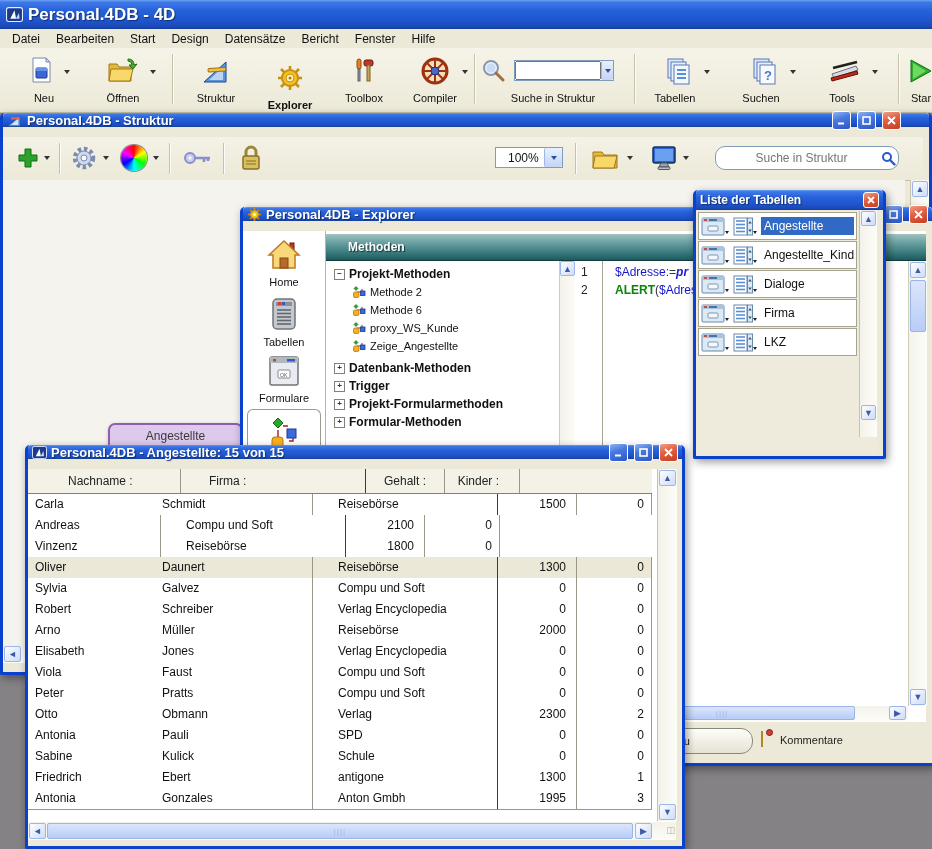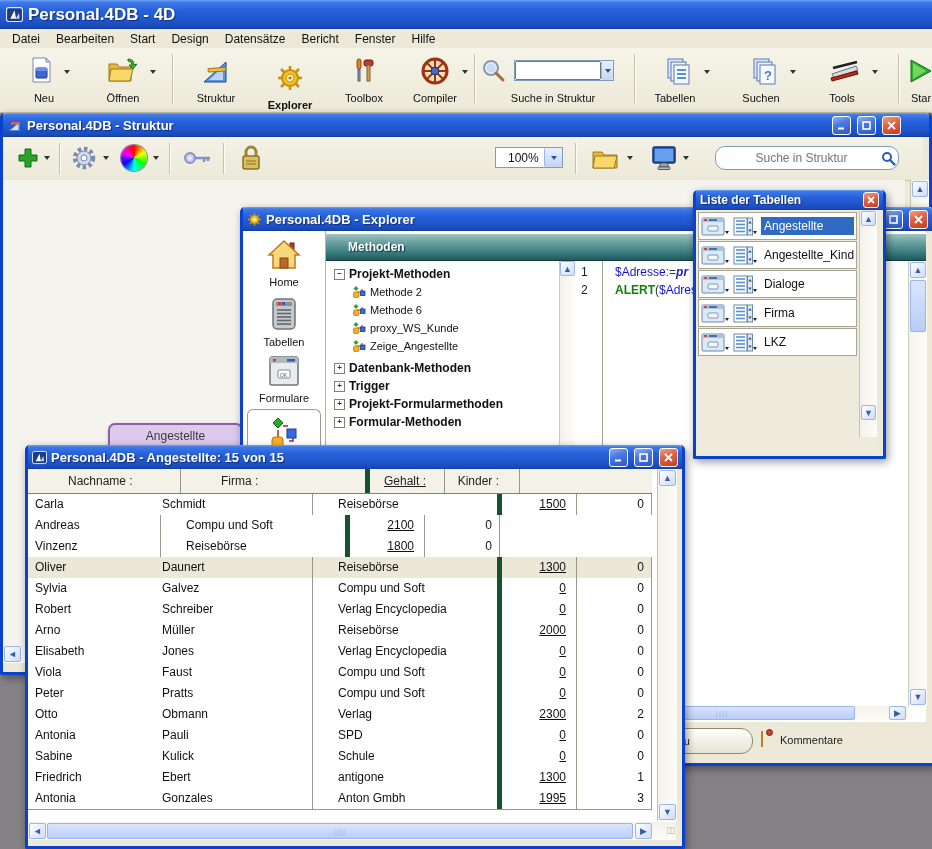--- a/index.html
+++ b/index.html
@@ -3,21 +3,21 @@
 <meta charset="utf-8">
 <style>
   html,body{margin:0;padding:0;}
   body{width:932px;height:849px;position:relative;overflow:hidden;background:#848284;
        font-family:"Liberation Sans","DejaVu Sans",sans-serif;font-size:12px;-webkit-font-smoothing:none;}
   .abs{position:absolute;}
   
   .win{position:absolute;border:3px solid #0a42cd;border-top:0;border-radius:5px 5px 2px 2px;
        box-shadow:2px 3px 8px rgba(0,0,0,.4);background:#ece9d8;}
   .tgrad{background:linear-gradient(180deg,#6ba1f3 0%,#3f79e8 8%,#2762da 35%,#1f55cd 70%,#1b49b8 92%,#123d96 100%);}
-  .tbar{height:24px;display:flex;align-items:center;gap:4px;padding:0 4px;color:#fff;
+  .tbar{height:14px;display:flex;align-items:center;gap:4px;padding:0 4px;color:#fff;
         font-weight:bold;font-size:13px;border-radius:4px 4px 0 0;white-space:nowrap;}
   .tbar .spacer{flex:1;}
   .wbtn{width:19px;height:19px;border-radius:3px;border:1px solid #fff;display:flex;align-items:center;justify-content:center;
         font-size:11px;font-weight:bold;color:#fff;box-sizing:border-box;
         background:linear-gradient(160deg,#8fb4f2 0%,#4a7ae0 40%,#2a58c8 100%);}
   .wbtn.close{background:linear-gradient(160deg,#f0a088 0%,#e06448 40%,#c83c1c 100%);}
   .wbtn svg{display:block;}
   
   .menu-bar{display:flex;align-items:center;height:19px;background:#ece9d8;border-bottom:1px solid #d8d4c0;padding-left:4px;}
   .menu-item{padding:2px 8px;color:#111;font-size:12px;}
@@ -33,25 +33,25 @@
   .grip{color:#9fb6e4;font-size:8px;letter-spacing:1px;}
   
   .rec-head,.rec-row{display:flex;}
   .rec-head{height:24px;line-height:24px;background:#f4f2e6;border-bottom:1px solid #808080;font-size:12px;color:#222;}
   .rec-row{height:21px;line-height:21px;font-size:12px;color:#111;}
   .rec-row.hl{background:#ebe8d7;}
   .cc{box-sizing:border-box;overflow:hidden;white-space:nowrap;}
   .c1{width:132px;padding-left:7px;}
   .c2{width:152px;padding-left:2px;}
   .c3{width:185px;padding-left:25px;border-left:1px solid #9a978a;}
-  .c4{width:79px;text-align:right;padding-right:10px;border-left:5px solid #14532d;text-decoration:underline;}
+  .c4{width:79px;text-align:right;padding-right:10px;border-left:1px solid #14532d;}
   .c5{width:76px;text-align:right;padding-right:7px;border-left:1px solid #9a978a;border-right:1px solid #9a978a;}
   .rec-head .c1{padding-left:7px;}
   .rec-head .c2{padding-left:40px;}
-  .rec-head .c3{padding-left:40px;}
+  .rec-head .c3{padding-left:28px;}
   .rec-head .c4{padding-right:18px;}
   .rec-head .c5{padding-right:20px;}
   
   .tree-row{height:18px;display:flex;align-items:center;gap:4px;font-size:11px;color:#111;white-space:nowrap;}
   .tree-row.group{font-weight:bold;font-size:12px;}
   .tree-row.sel .lbl{background:#e8e5d4;padding:0 3px;}
   .expander{width:9px;height:9px;border:1px solid #848078;background:#fff;display:flex;align-items:center;justify-content:center;
             font-size:8px;line-height:8px;color:#333;box-sizing:content-box;}
   
   .pal-row{height:26px;margin:1px 2px;background:#fff;border:1px solid #a8a492;display:flex;align-items:center;gap:3px;padding:0 2px;}

